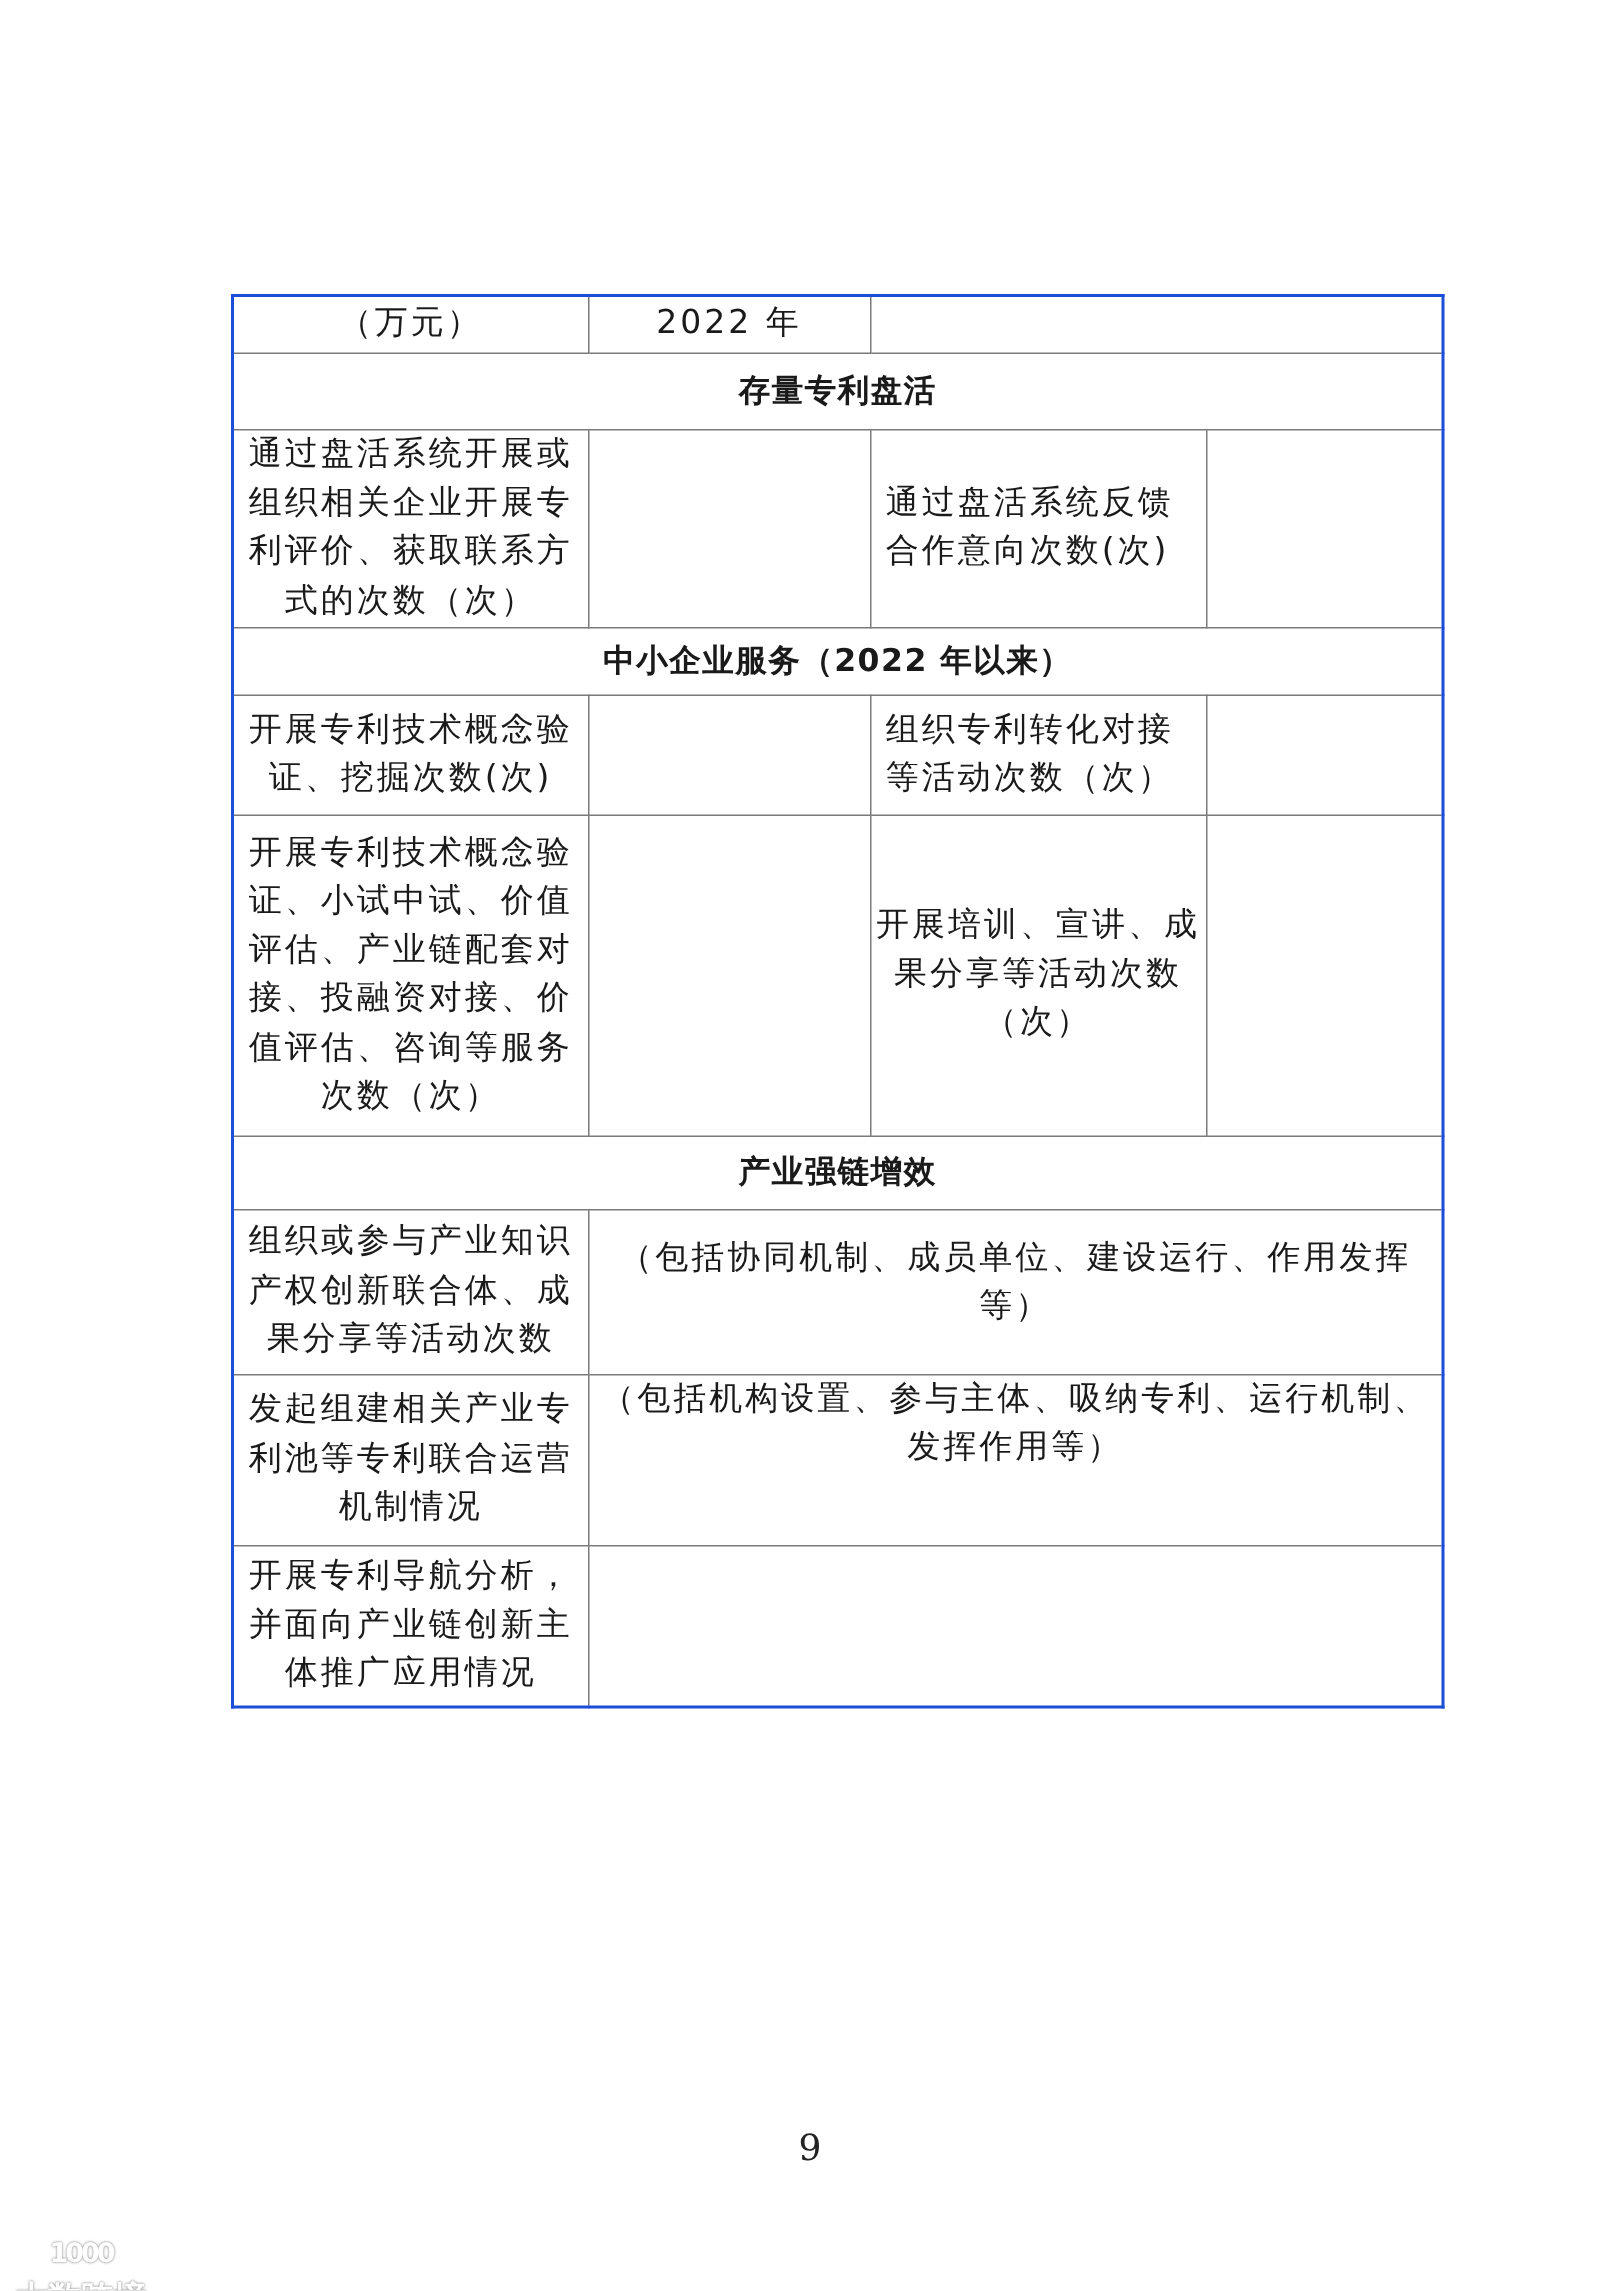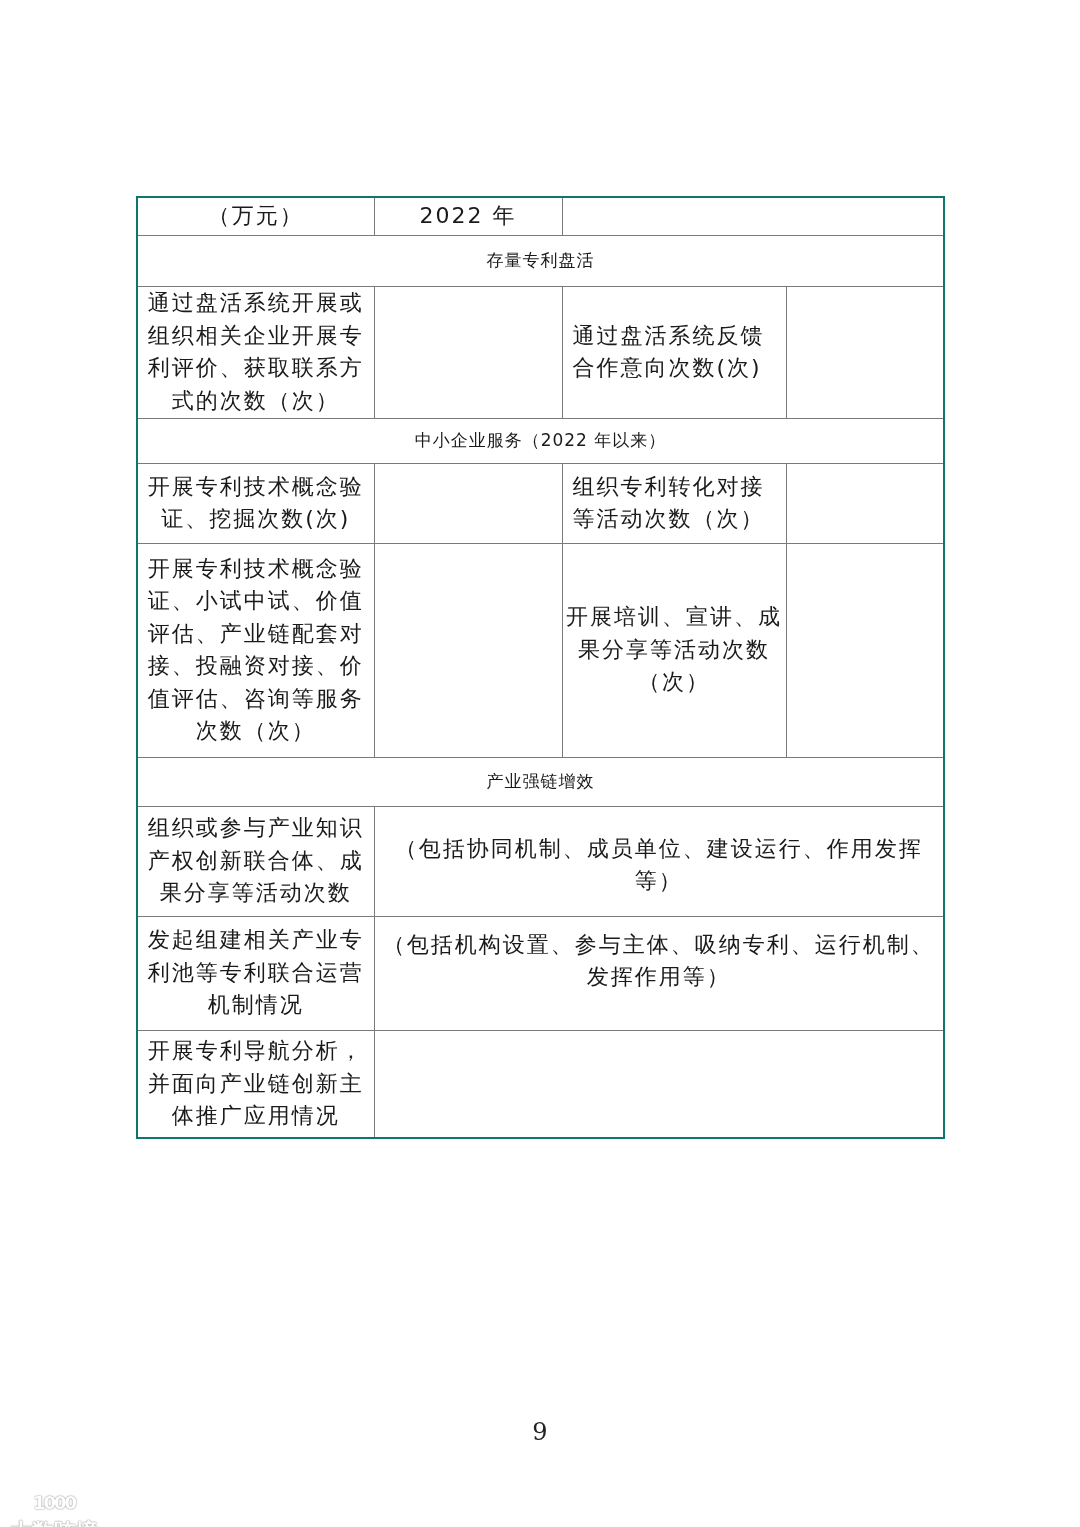--- a/index.html
+++ b/index.html
@@ -15,48 +15,48 @@
       font-family: "DejaVu Sans", "Liberation Sans", sans-serif;
       color: #1a1a1a;
     }
     .page {
       position: absolute;
       left: 0; top: 0;
       width: 1080px; height: 1527px;
     }
     table.form {
       position: absolute;
-      left: 136px;
+      left: 154px;
       top: 196px;
       width: 807px;
       border-collapse: collapse;
       table-layout: fixed;
-      border: 2px solid #0f766e;
+      border: 2px solid #1d4ed8;
     }
     table.form td {
       border: 1.5px solid #7a7a7a;
       padding: 0 6px;
       vertical-align: middle;
       text-align: center;
       font-size: 22px;
       line-height: 32.5px;
       letter-spacing: 2px;
       word-break: break-all;
     }
     table.form td.label {
       text-align: center;
       padding: 0 0;
     }
     table.form td.label-left {
       text-align: left;
       padding: 0 4px 0 10px;
     }
     table.form td.section {
-      font-size: 17px;
-      font-weight: normal;
+      font-size: 21px;
+      font-weight: bold;
       letter-spacing: 1px;
       height: 50px;
       margin-top: 13px;
     }
     table.form td.note {
       text-align: center;
       padding: 0 6px;
     }
     .page-number {
       position: absolute;
@@ -132,25 +132,25 @@
       <td></td>
       <td class="label">开展培训、宣讲、成果分享等活动次数（次）</td>
       <td></td>
     </tr>
 
     <tr>
       <td colspan="4" class="section" style="height:48px">产业强链增效</td>
     </tr>
     <tr style="height:110px">
       <td class="label">组织或参与产业知识产权创新联合体、成果分享等活动次数</td>
-      <td colspan="3" class="note" style="vertical-align:top;padding-top:26px">（包括协同机制、成员单位、建设运行、作用发挥等）</td>
+      <td colspan="3" class="note" style="vertical-align:top;padding-top:16px">（包括协同机制、成员单位、建设运行、作用发挥等）</td>
     </tr>
     <tr style="height:114px">
       <td class="label">发起组建相关产业专利池等专利联合运营机制情况</td>
-      <td colspan="3" class="note" style="vertical-align:top;padding-top:12px">（包括机构设置、参与主体、吸纳专利、运行机制、发挥作用等）</td>
+      <td colspan="3" class="note" style="vertical-align:top;">（包括机构设置、参与主体、吸纳专利、运行机制、发挥作用等）</td>
     </tr>
     <tr style="height:108px">
       <td class="label">开展专利导航分析，并面向产业链创新主体推广应用情况</td>
       <td colspan="3" class="note"></td>
     </tr>
   </tbody>
     </table>
 
   <div class="page-number">9</div>
 

